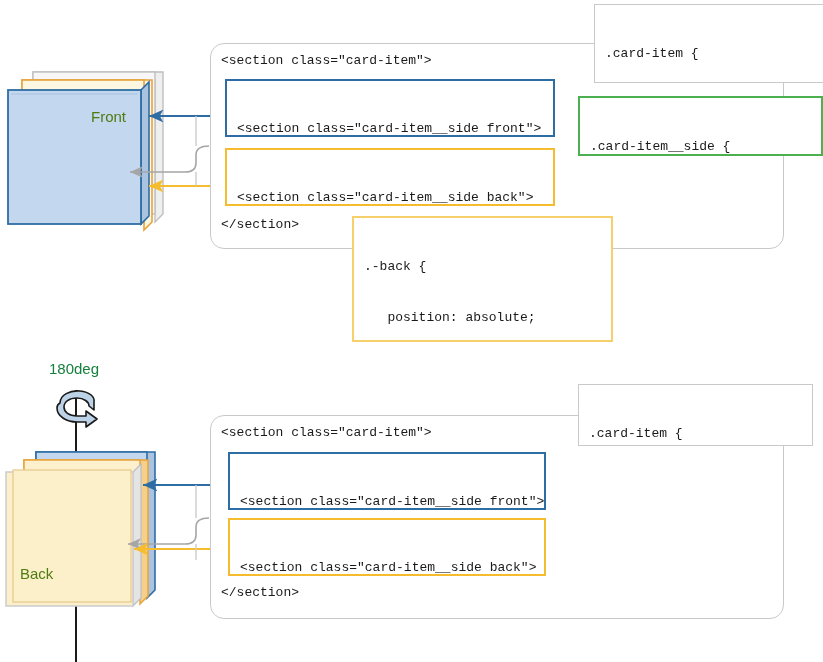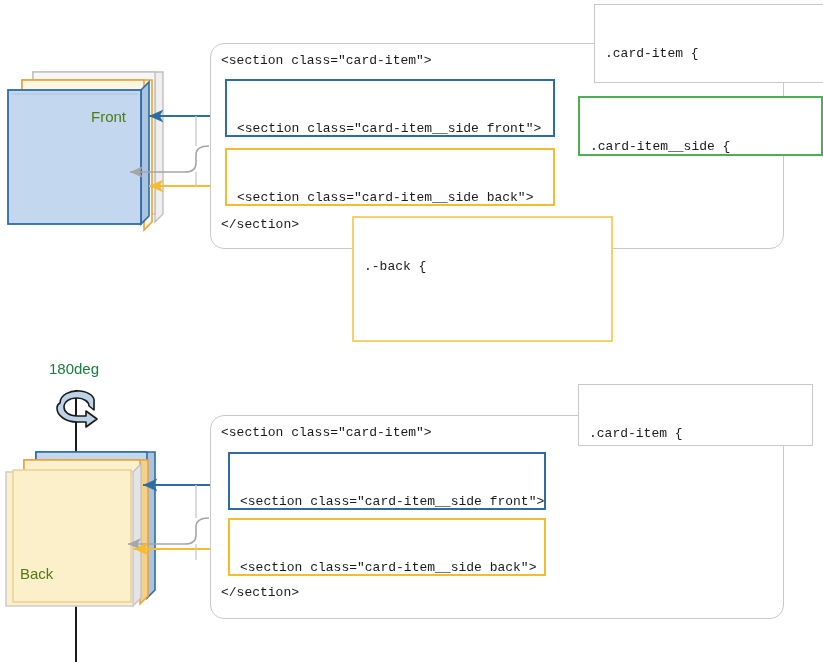--- a/index.html
+++ b/index.html
@@ -189,20 +189,21 @@
   </div>
 
   <div class="box box-green" style="left:578px; top:96px; width:245px; height:60px; padding:6px 0 0 10px;">
     <span class="code-line">.card-item__side {</span>
     
     
   </div>
 
   <div class="box box-yellow" style="left:352px; top:176px; width:261px; height:126px; padding:6px 0 0 10px;margin-top:40px;">
     <span class="code-line">.-back {</span>
+    <span class="code-line">   position: absolute;</span>
     
     
     
     
   </div>
 
   <div class="card-label" style="left:91px; top:108px;">Front</div>
 
   <div class="rot-label" style="left:49px; top:360px;">180deg</div>
 

